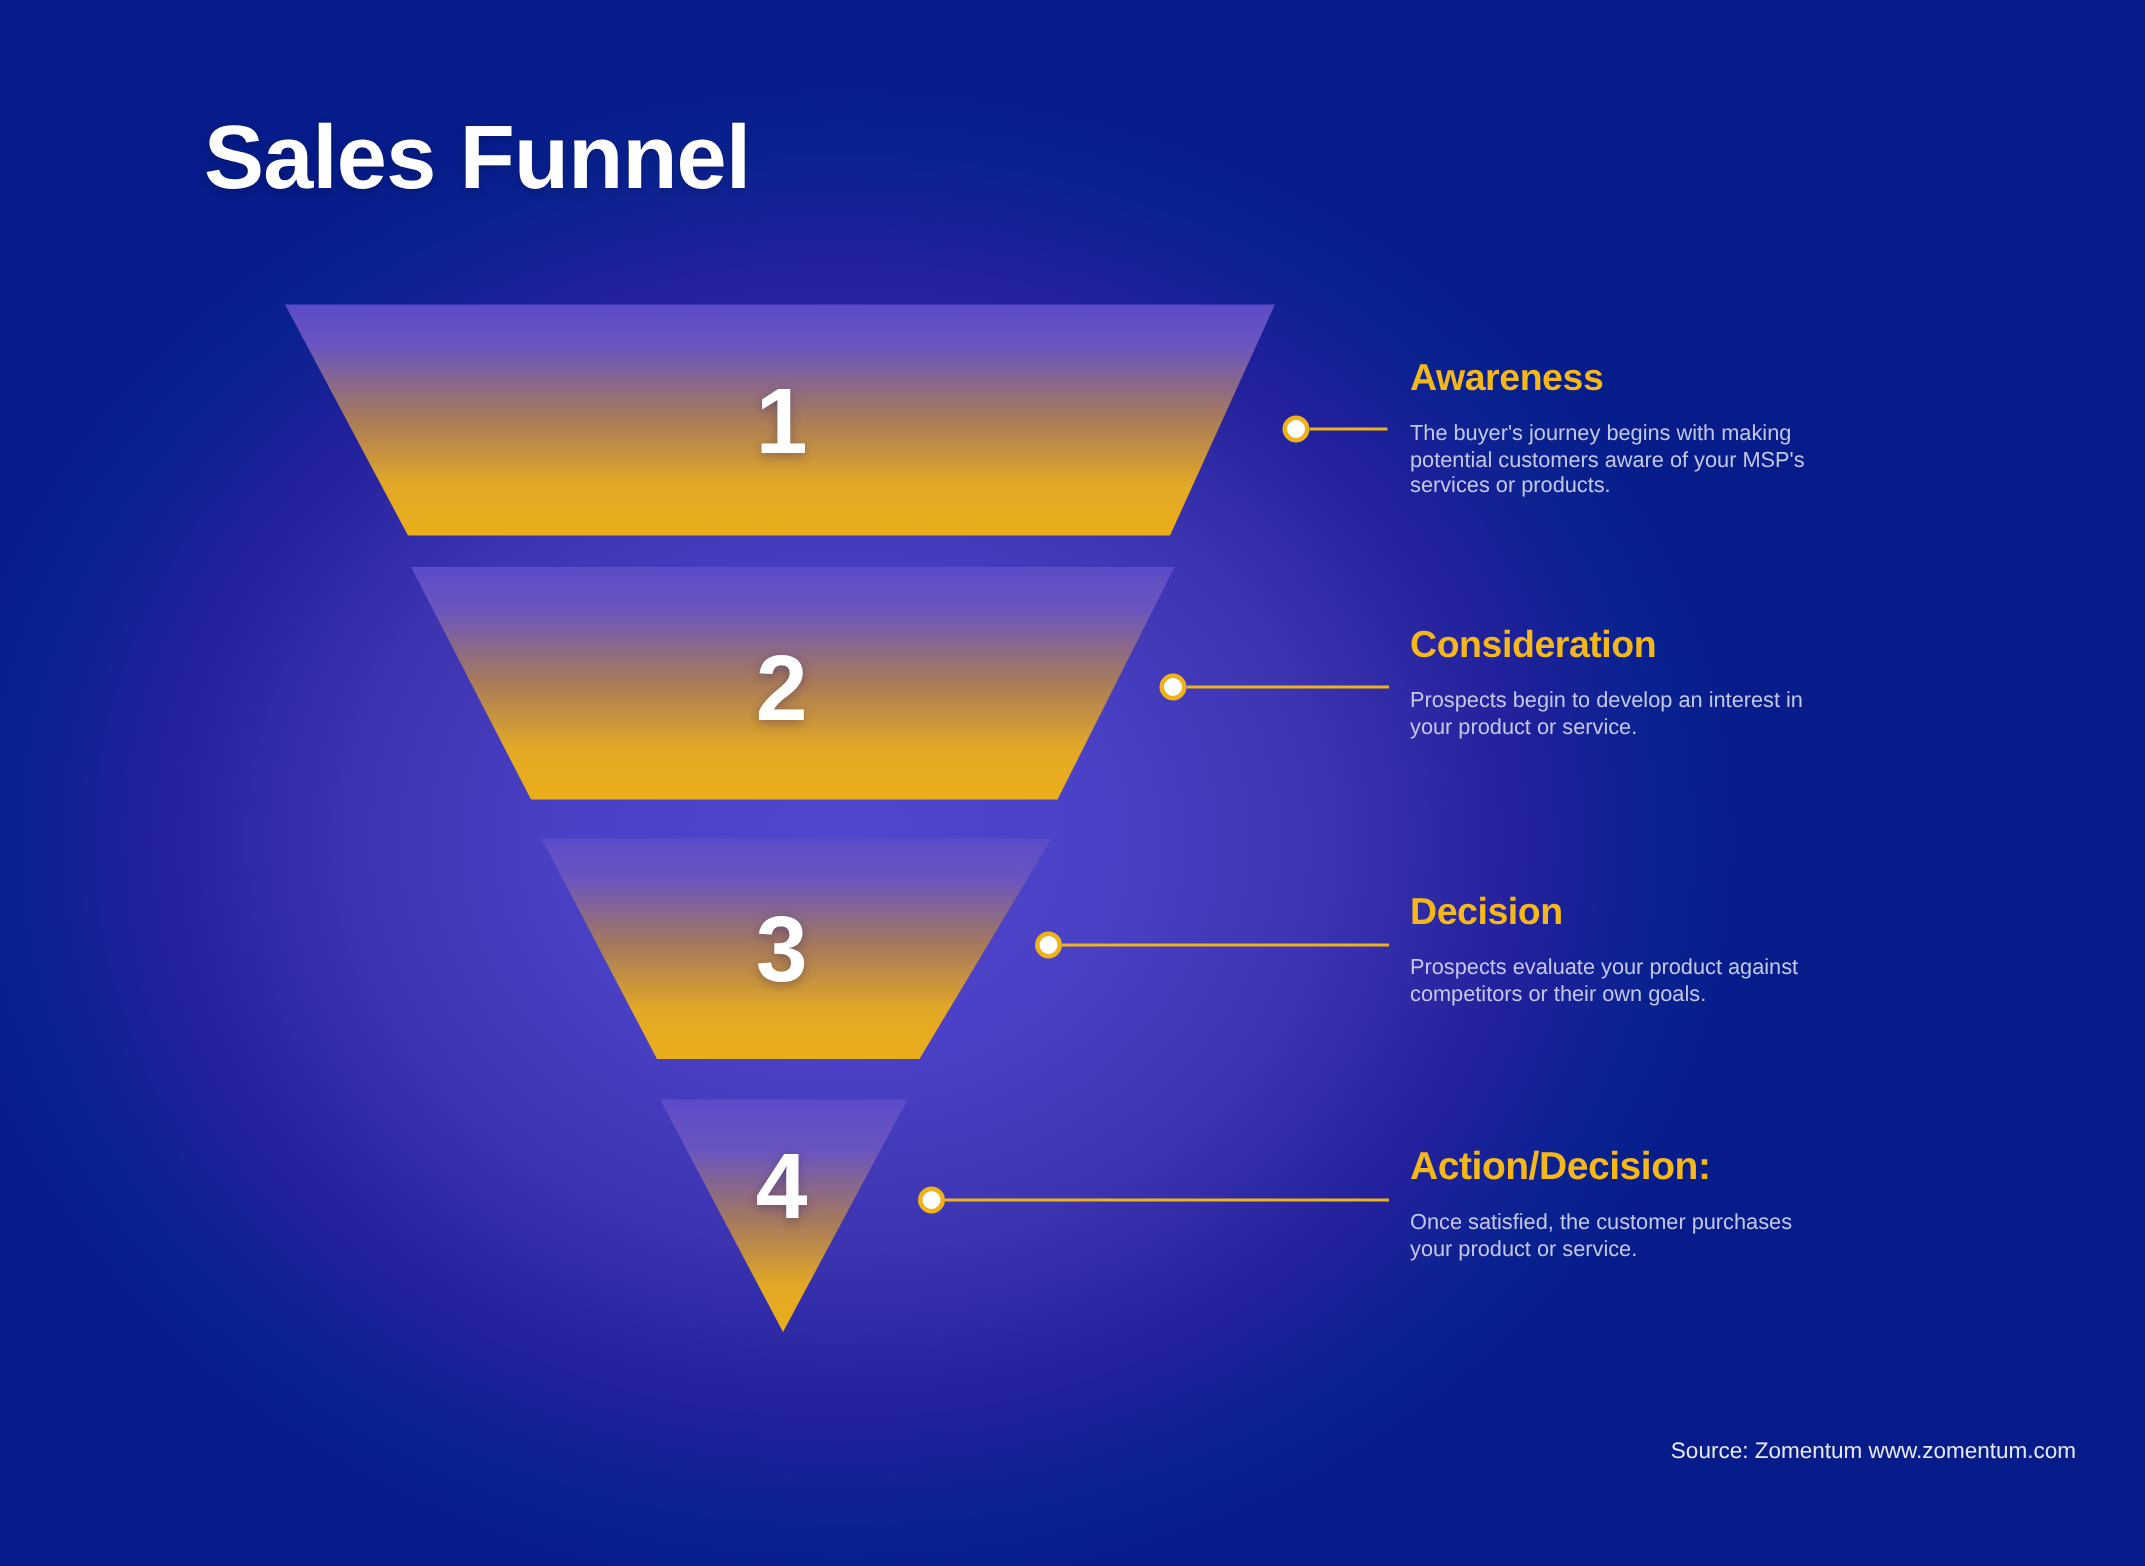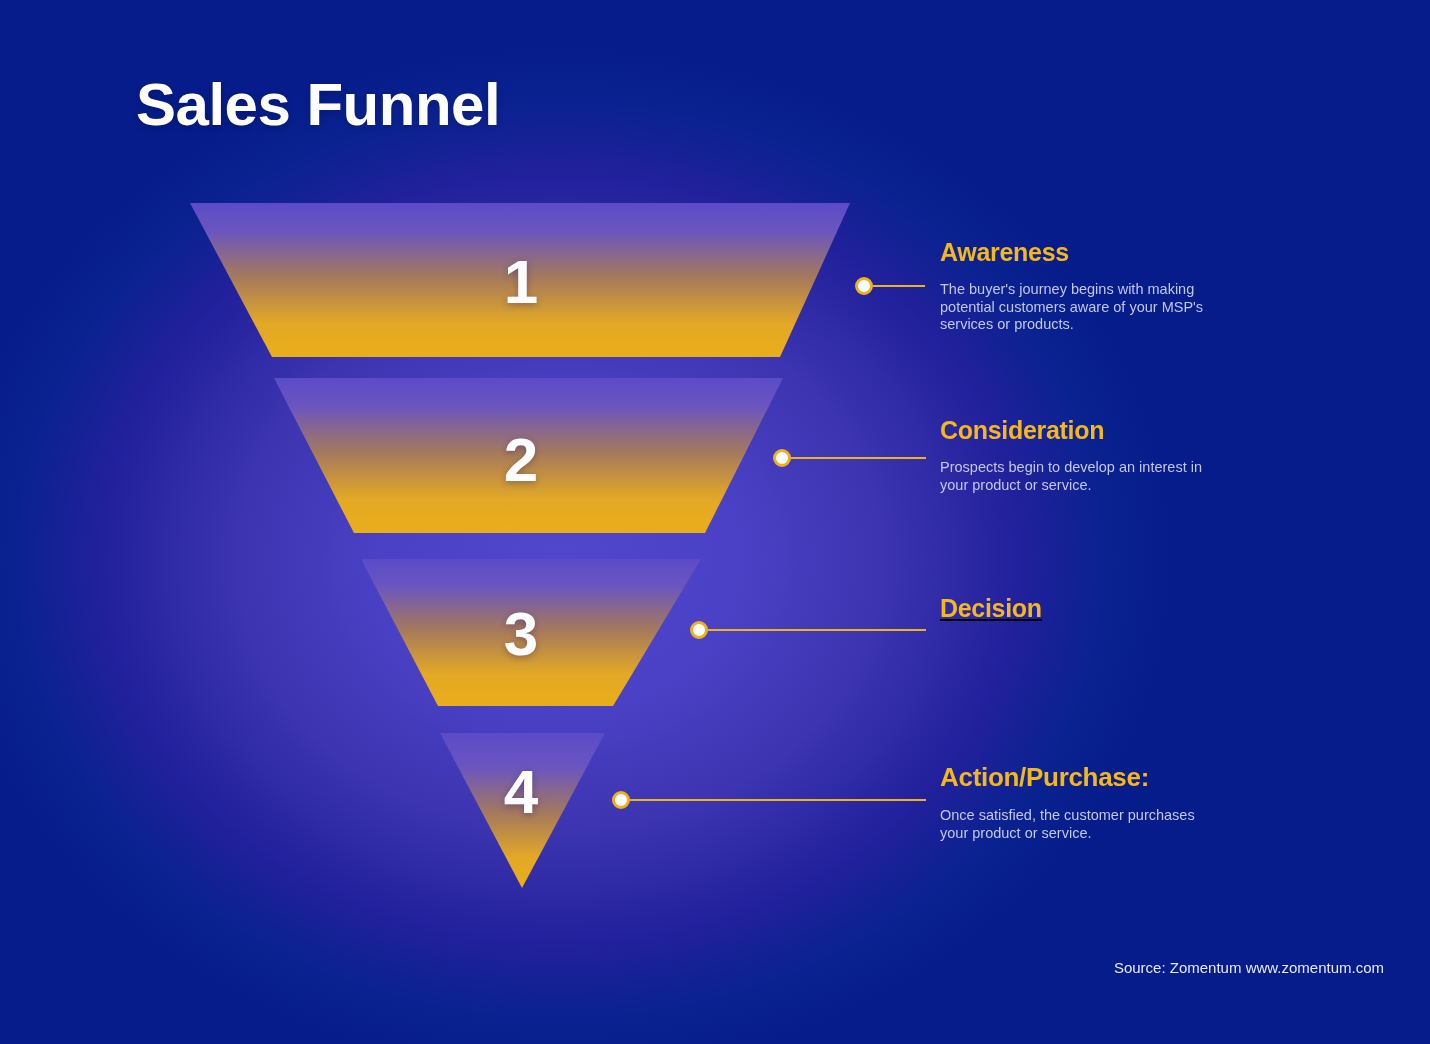--- a/index.html
+++ b/index.html
@@ -84,21 +84,21 @@
     margin-bottom:14px;
     white-space:nowrap;
   }
   .block p {
     color:#c3c7e6;
     font-size:14.5px;
     line-height:17.5px;
   }
   .block-1 { top:238px; }
   .block-2 { top:416px; }
-  .block-3 { top:594px;text-decoration:underline; }
+  .block-3 { top:594px; }
   .block-4 { top:762px; }
   .block-4 h2 { font-size:26px; }
 
   
   .footer {
     position:absolute;
     right:46px;
     top:959px;
     color:#e7e9f6;
     font-size:15px;
@@ -177,21 +177,22 @@
   <div class="block block-2">
     <h2>Consideration</h2>
     <p>Prospects begin to develop an interest in your product or service.</p>
   </div>
   <div class="block block-1">
     <h2>Awareness</h2>
     <p>The buyer's journey begins with making potential customers aware of your MSP's services or products.</p>
   </div>
   <div class="block block-3">
     <h2>Decision</h2>
+    <p>Prospects evaluate your product against competitors or their own goals.</p>
   </div>
   <div class="block block-4">
-    <h2>Action/Purchase:</h2>
+    <h2>Action/Decision:</h2>
     <p>Once satisfied, the customer purchases your product or service.</p>
   </div>
 
   <div class="footer">Source: Zomentum www.zomentum.com</div>
 
 </div>
 
 </body></html>

